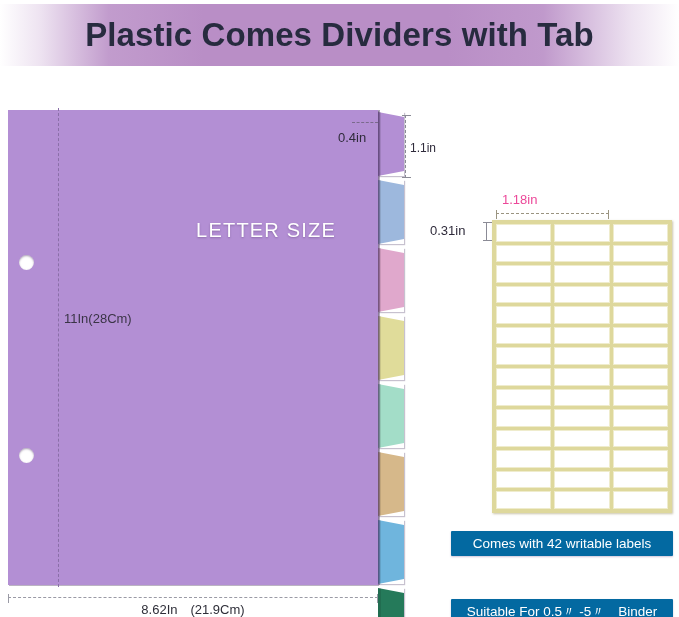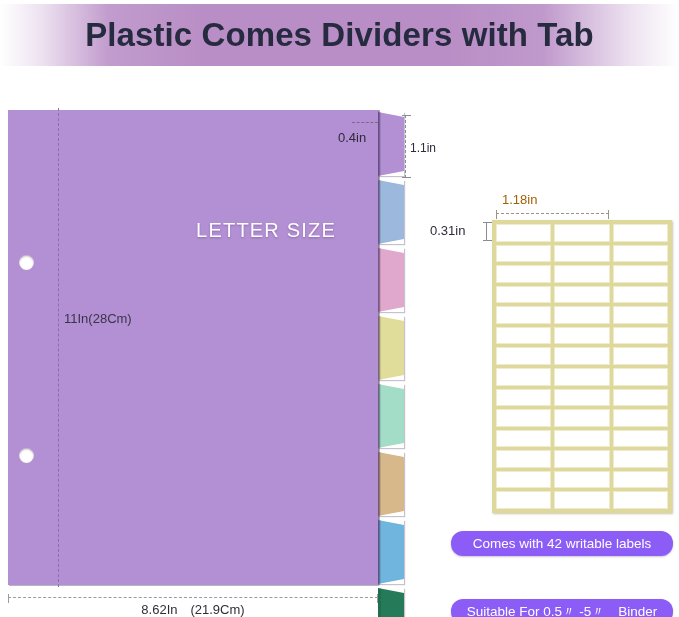--- a/index.html
+++ b/index.html
@@ -120,36 +120,36 @@
   .label-cell{background:#ffffff;border:1px solid #efeccd;}
 
   #sheet-w-dim{
     position:absolute;left:76px;top:33px;width:113px;
     border-top:1px dashed #9a9480;
   }
   #sheet-w-dim::before,#sheet-w-dim::after{
     content:"";position:absolute;top:-4px;width:1px;height:9px;background:#9a9480;
   }
   #sheet-w-dim::before{left:0;} #sheet-w-dim::after{right:0;}
-  #sheet-w-label{position:absolute;left:82px;top:12px;font-size:13px;color:#a16207;}
+  #sheet-w-label{position:absolute;left:82px;top:12px;font-size:13px;color:#ec4899;}
 
   #sheet-h-dim{
     position:absolute;left:66px;top:42px;height:19px;
     border-left:1px solid #8b8b96;
   }
   #sheet-h-dim::before,#sheet-h-dim::after{
     content:"";position:absolute;left:-4px;width:9px;height:1px;background:#8b8b96;
   }
   #sheet-h-dim::before{top:0;} #sheet-h-dim::after{bottom:0;}
   #sheet-h-label{position:absolute;left:10px;top:43px;font-size:13px;color:#2f2b3b;}
 
   
   .pill{
-    position:absolute;left:451px;width:222px;height:25px;border-radius:12px;
-    background:#8b5cf6;color:#ffffff;
+    position:absolute;left:451px;width:222px;height:25px;border-radius:1px;
+    background:#0369a1;color:#ffffff;
     display:flex;align-items:center;justify-content:center;
     font-size:13.5px;white-space:nowrap;
     box-shadow:0 1px 2px rgba(110,85,145,.35);
   }
   #pill-labels{top:531px;}
   #pill-binder{top:565px;margin-top:34px;}
 </style>
 </head>
 <body>
 

